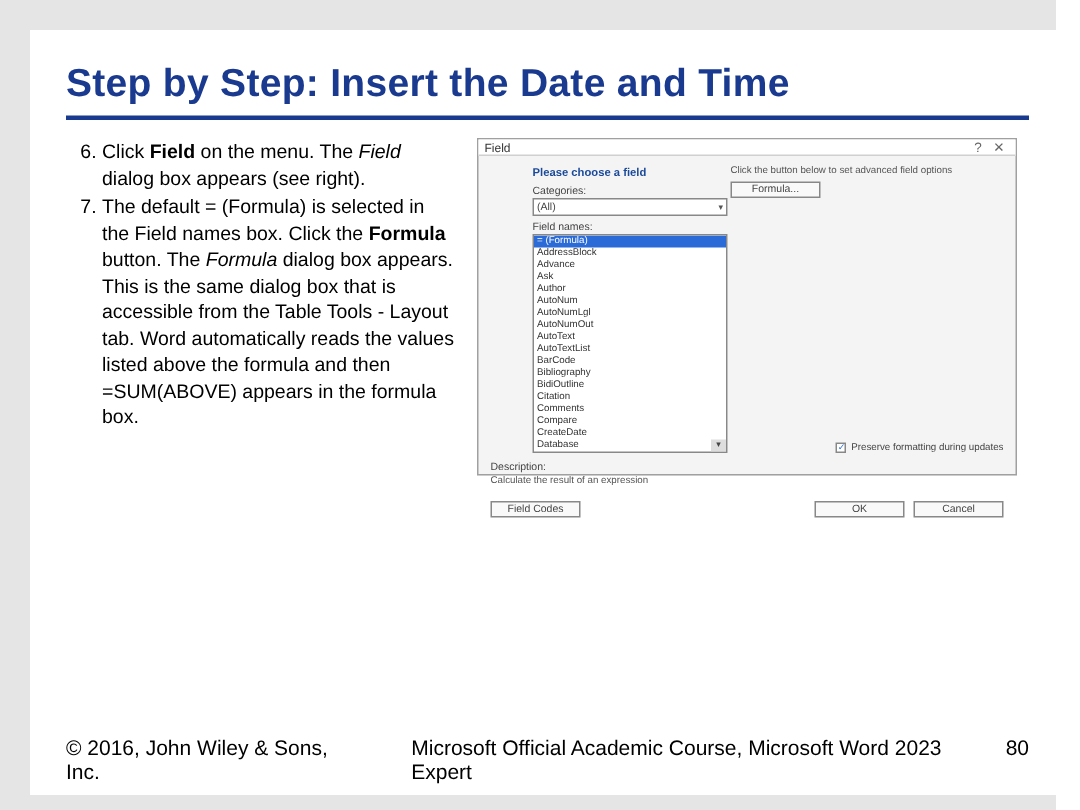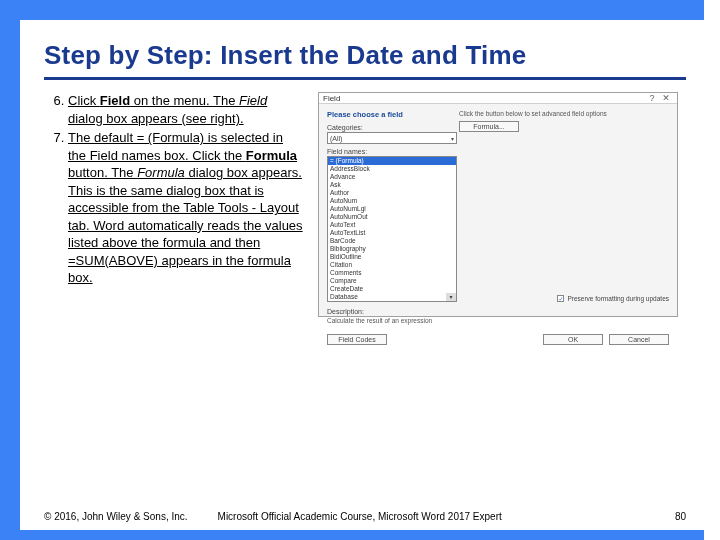--- a/index.html
+++ b/index.html
@@ -1,57 +1,57 @@
 <!DOCTYPE html>
 <html><head>
 <meta charset="utf-8">
 <style>
   * { box-sizing: border-box; margin: 0; padding: 0; }
   html, body { width: 720px; height: 540px; font-family: "Segoe UI", Arial, sans-serif; }
-  .frame { width: 704px; height: 540px; background: #3b82f6; padding: 20px 28px 10px 20px; }
+  .frame { width: 704px; height: 540px; background: #e5e5e5; padding: 20px 28px 10px 20px; }
   .slide { width: 690px; height: 510px; background: #fff; position: relative; padding: 20px 24px 0 24px; }
   .title { color: #1a3a8f; font-size: 26px; font-weight: 700; letter-spacing: 0.2px; }
   .title-rule { border: none; border-top: 3px solid #1a3a8f; margin-top: 6px; margin-bottom: 12px; }
   .body { display: flex; gap: 14px; }
   .text-col { width: 260px; font-size: 13px; line-height: 1.35; color: #000; }
-  ol.steps { list-style: decimal; padding-left: 24px; text-decoration: underline; }
+  ol.steps { list-style: decimal; padding-left: 24px; }
   ol.steps li { margin-bottom: 2px; }
   .b { font-weight: 700; }
   .i { font-style: italic; }
   .dlg-col { flex: 1; }
   .dlg {
     width: 360px; height: 225px; border: 1px solid #a0a0a0;
     background: #f4f4f4; font-size: 7px; color: #444;
     display: flex; flex-direction: column;
   }
   .dlg-titlebar { height: 16px; display: flex; align-items: center; padding: 0 4px; border-bottom: 1px solid #d0d0d0; background: #fff; }
   .dlg-title { flex: 1; font-size: 8px; color: #333; }
   .dlg-ctrl { width: 14px; text-align: center; color: #666; font-size: 9px; }
-  .dlg-content { flex: 1; display: flex; padding: 6px 8px 4px 8px; gap: 2px; }
+  .dlg-content { flex: 1; display: flex; padding: 6px 8px 4px 8px; gap: 2px; margin-left: 28px; }
   .dlg-left { width: 130px; display: flex; flex-direction: column; }
   .dlg-lbl { font-weight: 600; color: #1a4a9a; font-size: 7.5px; margin-bottom: 5px; }
   .dlg-sublbl { font-size: 7px; color: #444; margin-bottom: 1px; }
   .dlg-select { border: 1px solid #888; background: #fff; height: 12px; padding: 0 2px; display: flex; align-items: center; justify-content: space-between; margin-bottom: 4px; }
   .dlg-select .arrow { font-size: 6px; color: #555; }
   .dlg-list { border: 1px solid #888; background: #fff; flex: 1; overflow: hidden; position: relative; }
   .dlg-list-item { padding: 0 2px; font-size: 6.5px; line-height: 8px; color: #333; white-space: nowrap; }
   .dlg-list-item.sel { background: #2a6bd8; color: #fff; }
   .dlg-list-arrow { position: absolute; bottom: 0; right: 0; width: 10px; height: 8px; background: #ddd; font-size: 6px; text-align: center; line-height: 8px; }
   .dlg-right { flex: 1; display: flex; flex-direction: column; }
   .dlg-right-hint { font-size: 6.5px; color: #555; margin-bottom: 4px; }
   .dlg-btn { border: 1px solid #888; background: #f9f9f9; padding: 1px 8px; font-size: 7px; width: 60px; text-align: center; }
   .dlg-right-spacer { flex: 1; }
   .dlg-check { font-size: 6.5px; color: #444; display: flex; align-items: center; gap: 3px; margin-top: auto; justify-content: flex-end; }
   .dlg-check .box { width: 7px; height: 7px; border: 1px solid #888; background: #fff; font-size: 6px; text-align: center; line-height: 6px; color: #2a6bd8; }
   .dlg-descrow { padding: 2px 8px; }
   .dlg-desc-lbl { font-size: 7px; color: #444; }
   .dlg-desc-txt { font-size: 6.5px; color: #555; padding: 2px 0 4px 0; }
   .dlg-footer { display: flex; justify-content: space-between; align-items: center; padding: 4px 8px 6px 8px; }
   .dlg-footer-right { display: flex; gap: 6px; }
-  .footer { position: absolute; left: 24px; right: 24px; bottom: 8px; display: flex; align-items: baseline; font-size: 10px; color: #000; }
+  .footer { position: absolute; left: 24px; right: 24px; bottom: 8px; display: flex; align-items: baseline; font-size: 14px; color: #000; }
   .footer .copy { margin-right: 30px; }
   .footer .course { font-weight: 400; }
   .footer .pagenum { margin-left: auto; }
 </style>
 </head>
 <body>
 
 <div class="frame">
   <div class="slide">
 
@@ -128,18 +128,18 @@
               <div class="dlg-btn">OK</div>
               <div class="dlg-btn">Cancel</div>
             </div>
           </div>
         </div>
       </div>
     </div>
 
     <div class="footer">
       <span class="copy">© 2016, John Wiley &amp; Sons, Inc.</span>
-      <span class="course">Microsoft Official Academic Course, Microsoft Word 2017 Expert</span>
+      <span class="course">Microsoft Official Academic Course, Microsoft Word 2023 Expert</span>
       <span class="pagenum">80</span>
     </div>
 
   </div>
 </div>
 
 </body></html>

